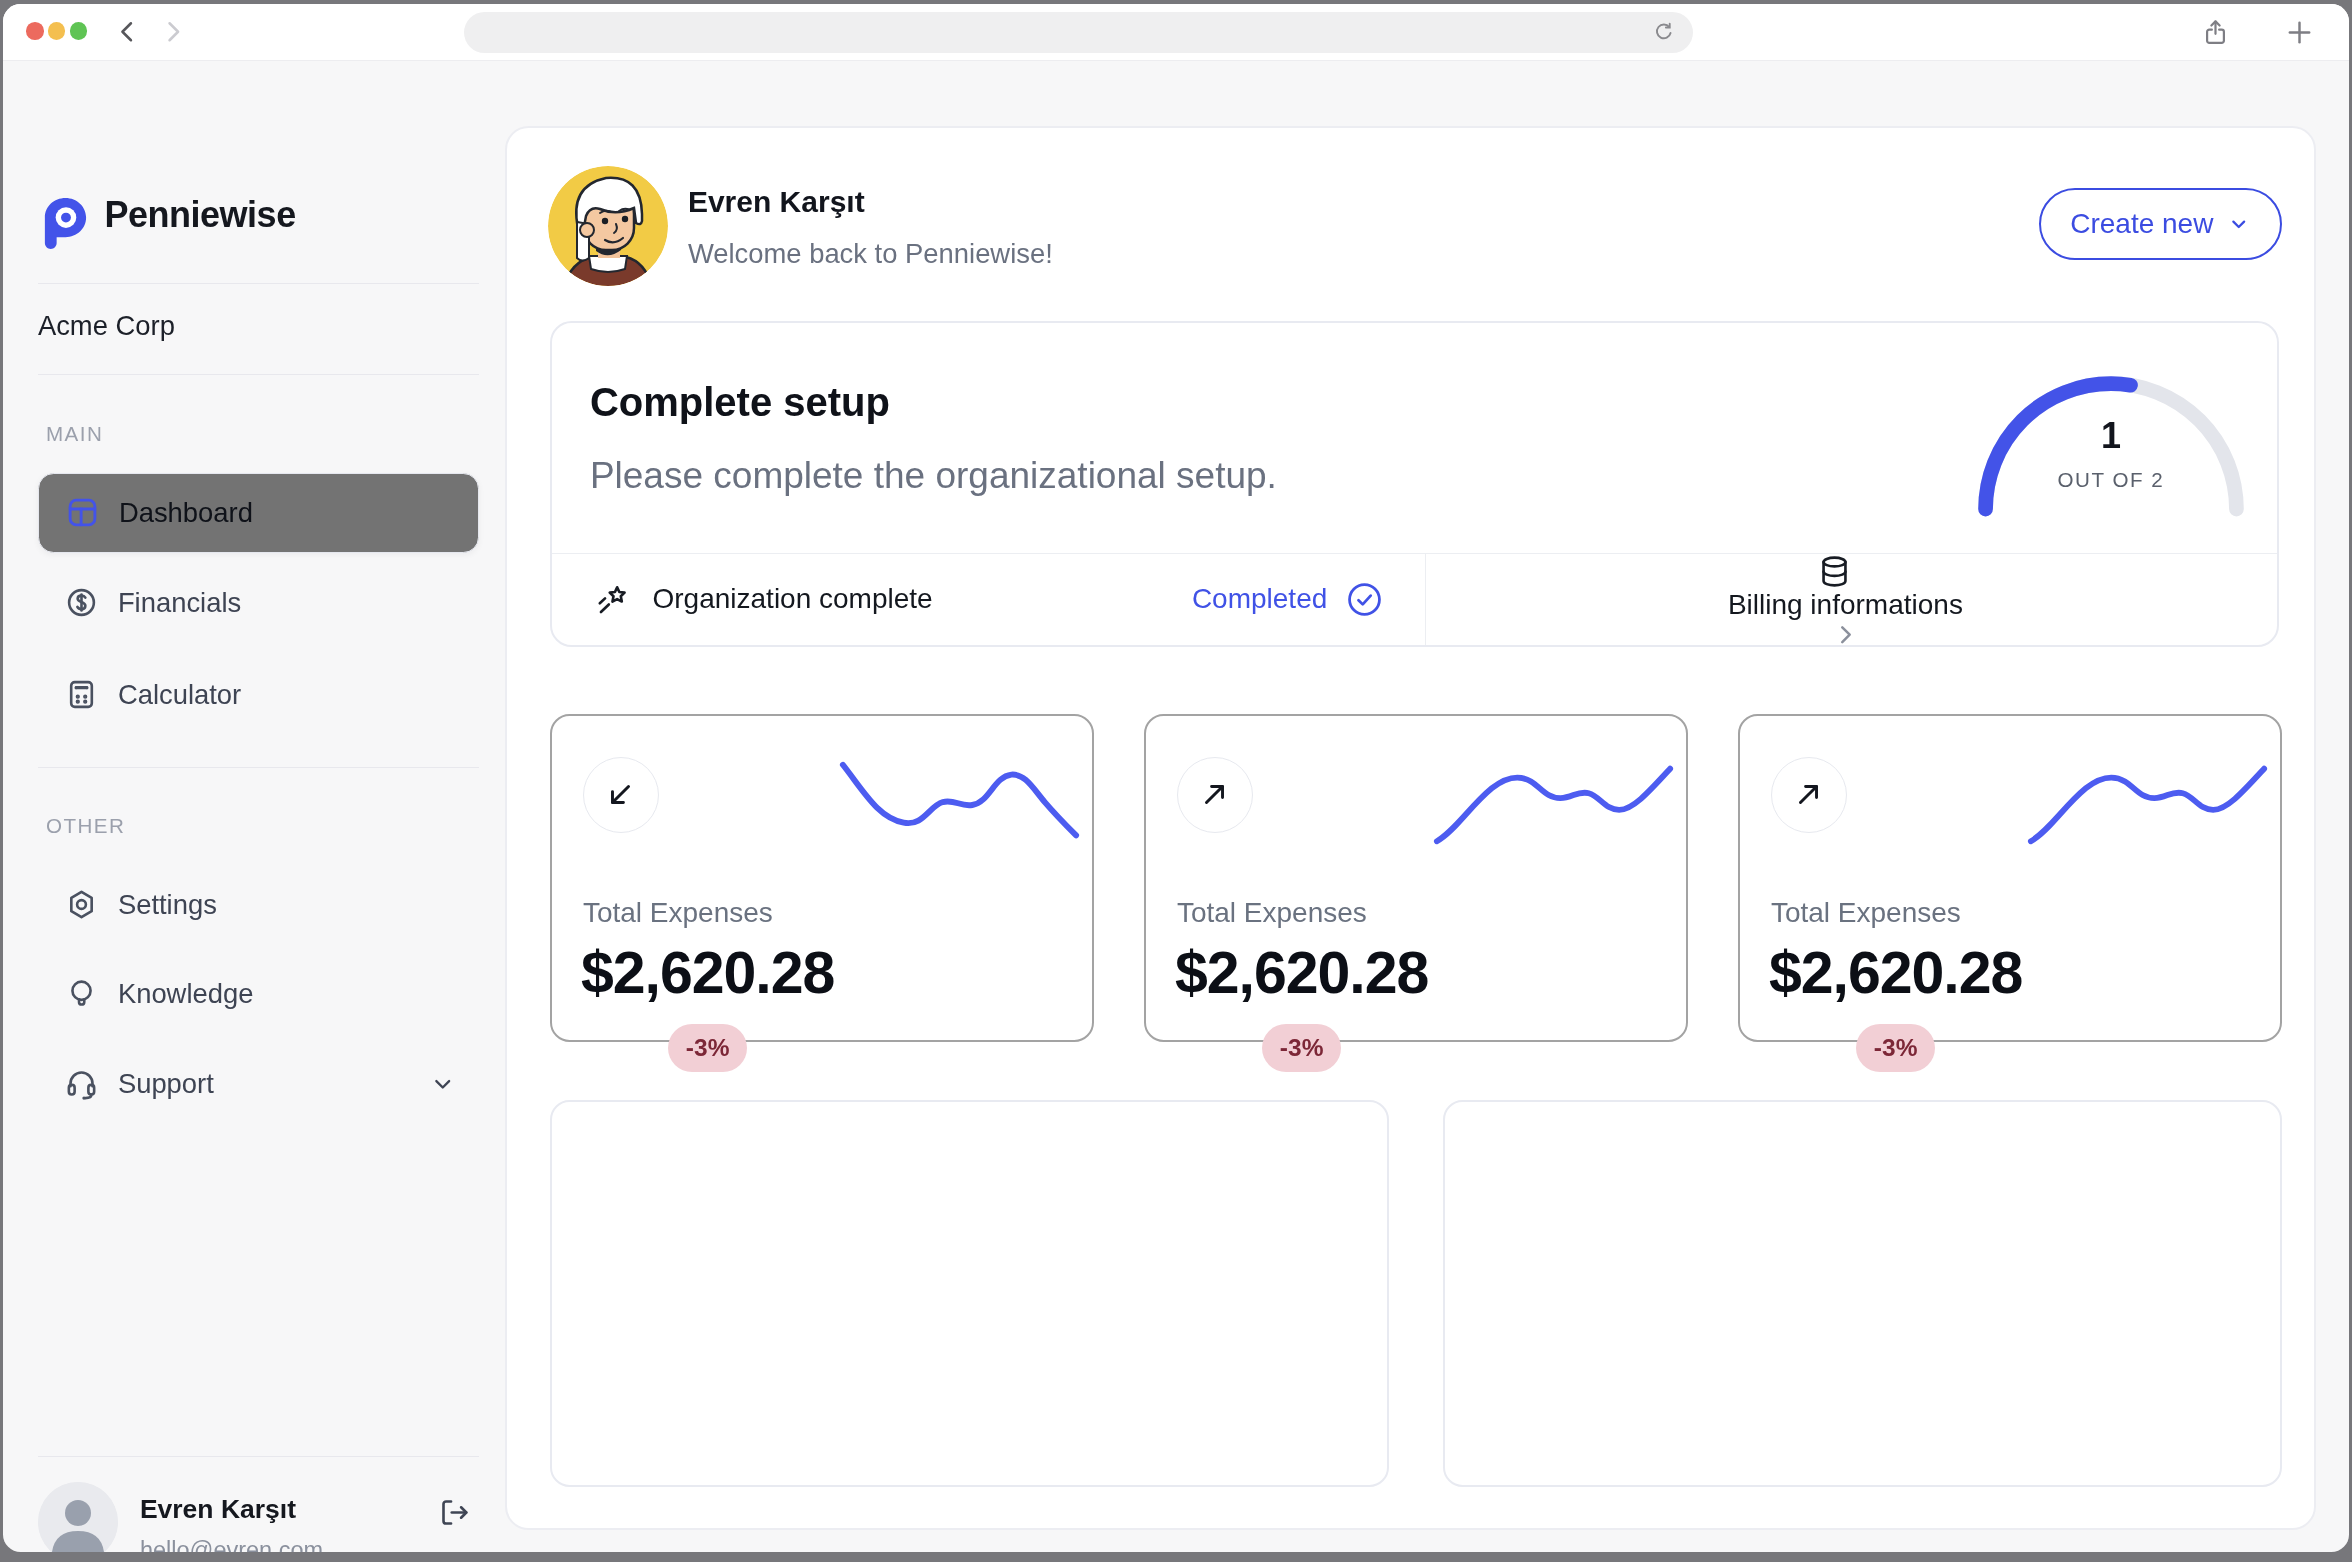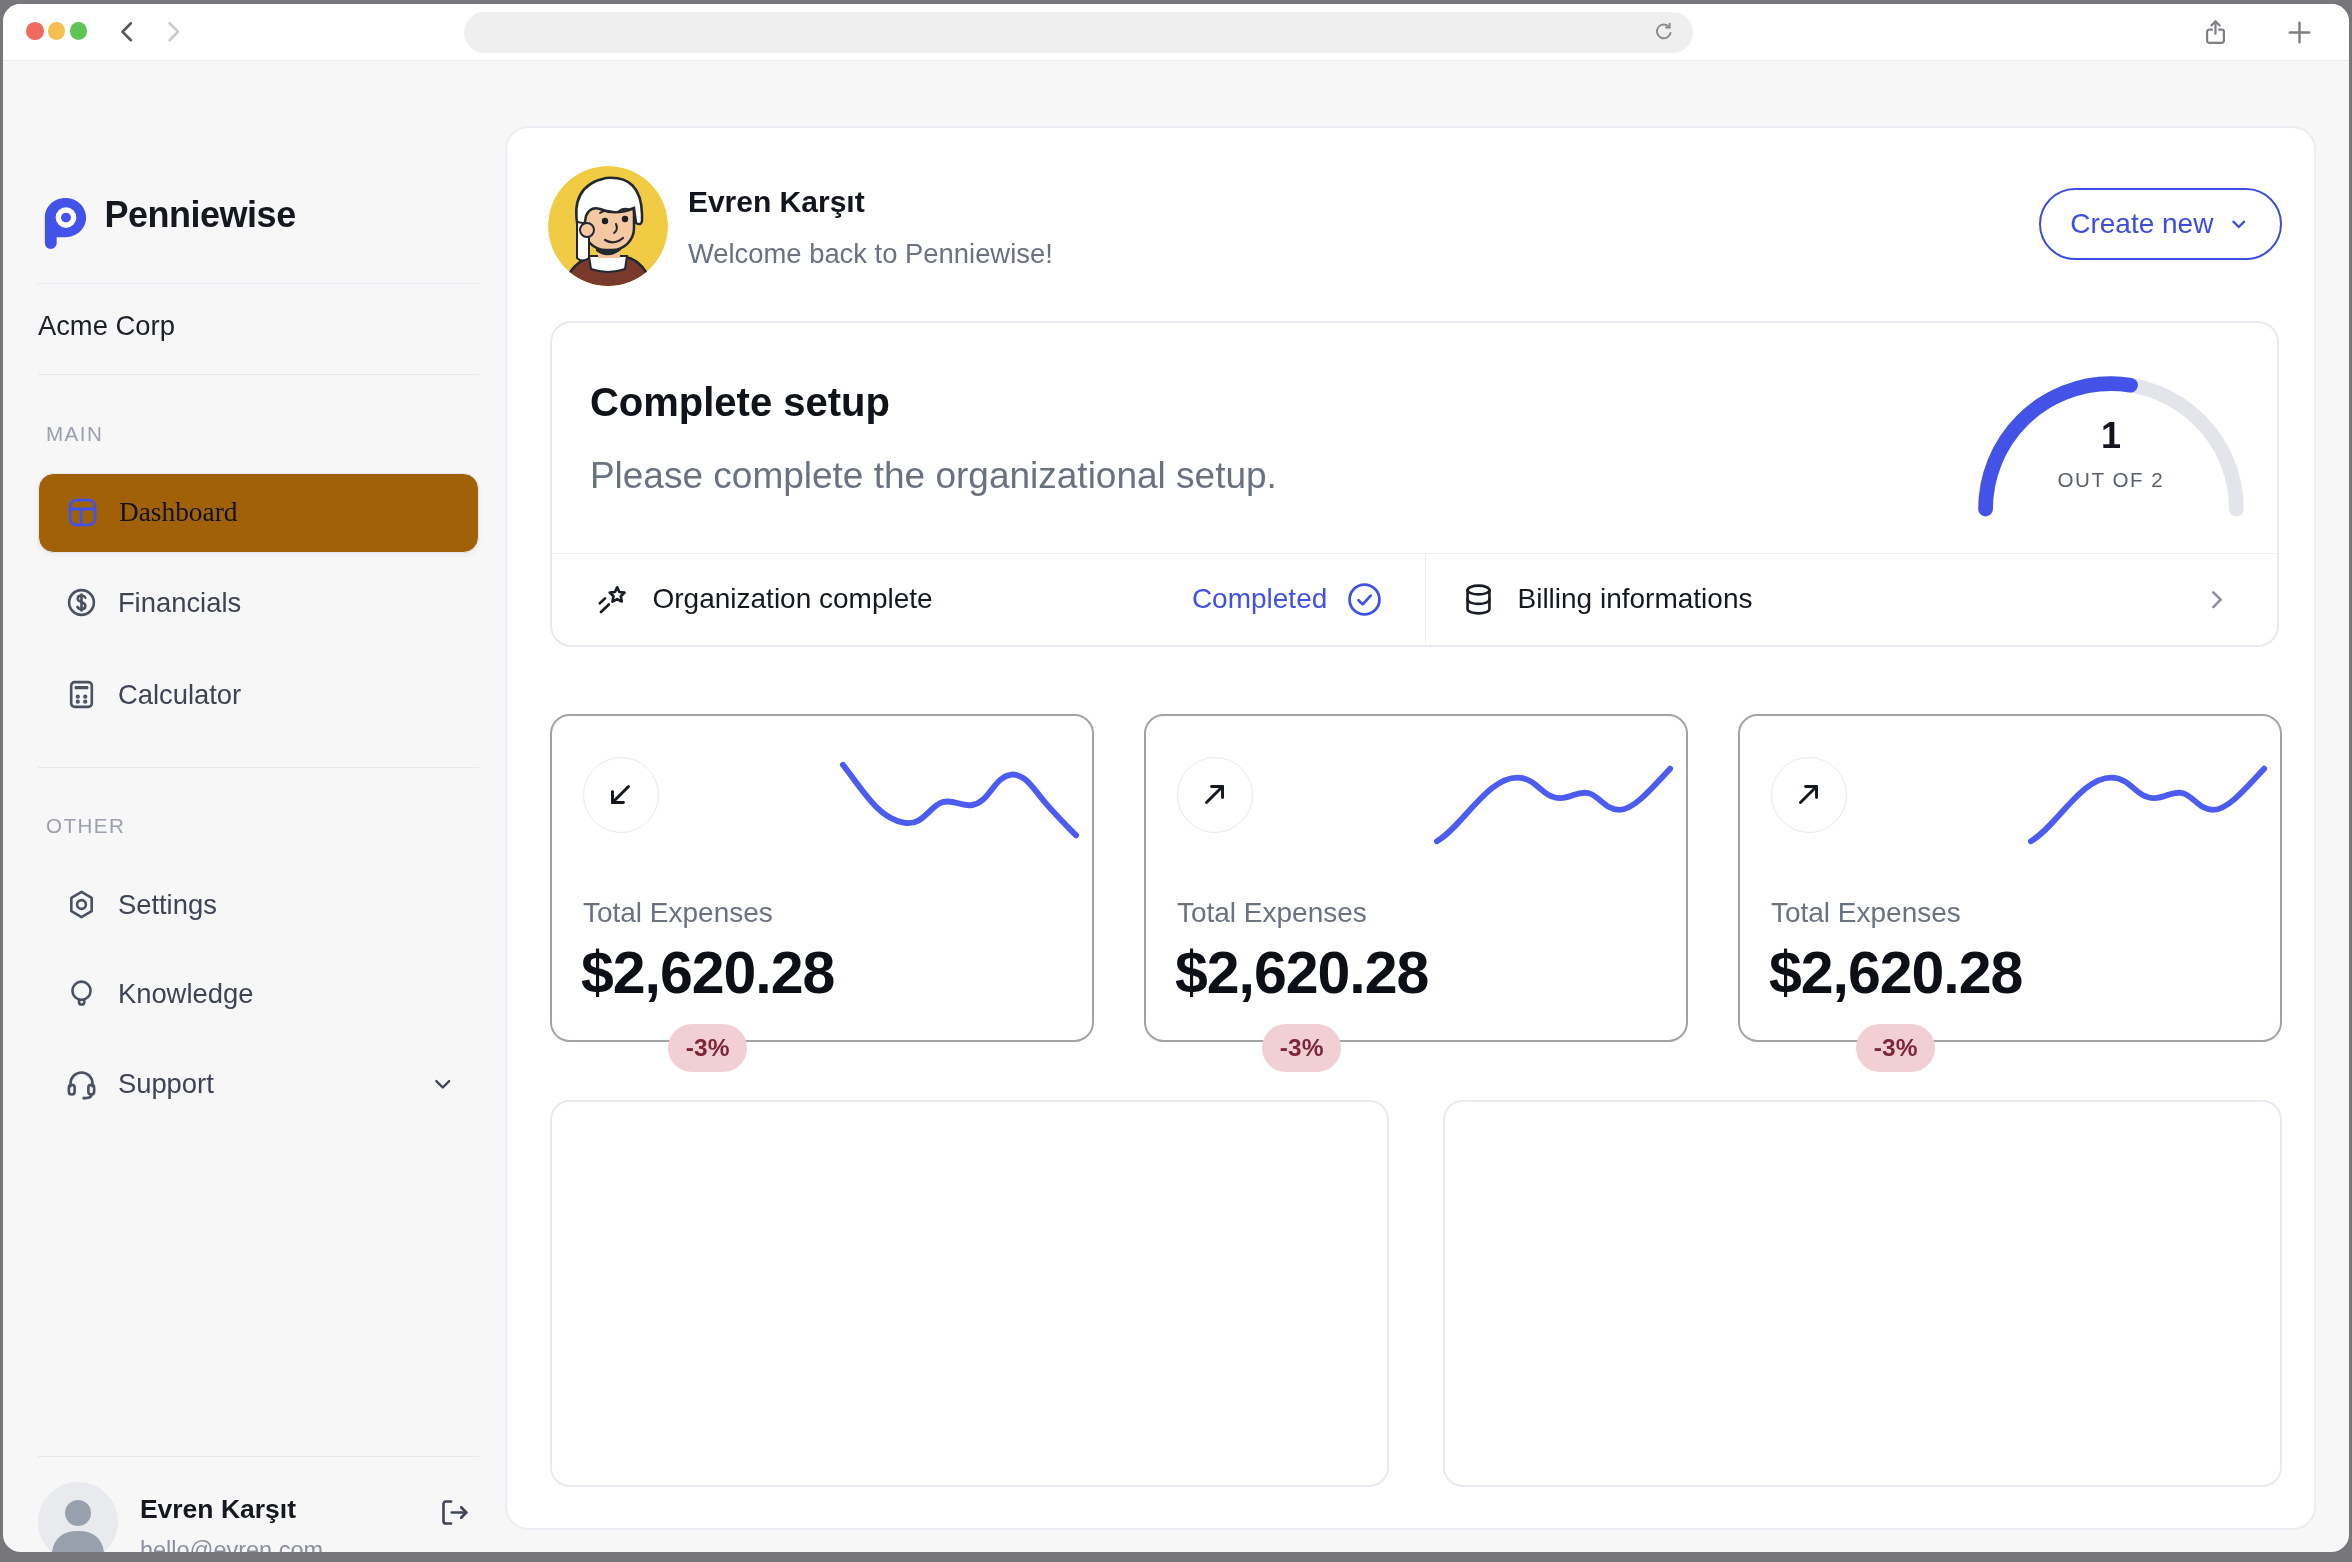--- a/index.html
+++ b/index.html
@@ -27,21 +27,21 @@
   .sidebar { position:absolute; left:0; top:57px; width:505px; bottom:0; }
   .logo-row { position:absolute; left:35px; top:133px; display:flex; align-items:flex-start; gap:13.7px; }
   .logo-text { font-size:36px; font-weight:800; color:#15181f; letter-spacing:-0.5px; }
   .sb-divider { position:absolute; left:35px; width:441px; height:1px; background:#e8e8ed; }
   .d1 { top:222px; } .d2 { top:313px; } .d3 { top:706px; } .d4 { top:1395px; }
   .org-name { position:absolute; left:35px; top:249px; font-size:27.4px; color:#1c2029; }
   .sec-label { position:absolute; left:43px; font-size:20.6px; letter-spacing:1.5px; color:#9ba0ac; }
   .l-main { top:361px; } .l-other { top:753px; }
   .nav-item { position:absolute; left:35px; width:441px; height:80px; display:flex; align-items:center; gap:19.6px; padding-left:27.4px; cursor:pointer; border-radius:15.7px; }
   .nav-item .nav-label { font-size:27.4px; color:#3e4453; }
-  .nav-item.active { background:#a16207; border:1.5px solid #e5e7ee; box-shadow:0 2px 5.9px rgba(22,26,40,.05);font-family:Liberation Serif, serif; }
+  .nav-item.active { background:#737373; border:1.5px solid #e5e7ee; box-shadow:0 2px 5.9px rgba(22,26,40,.05); }
   .nav-item.active .nav-label { color:#0f1219; font-weight:500; }
   .ni-dashboard { top:412px; } .ni-financials { top:502px; } .ni-calculator { top:594px; }
   .ni-settings { top:804px; } .ni-knowledge { top:893px; } .ni-support { top:983px; }
   .nav-ic { width:33px; height:33px; color:#4a5160; flex:0 0 auto; }
   .nav-ic.blue { color:#4353e9; }
   .support-chevron { position:absolute; right:23.5px; color:#3f4554; width:25.5px; height:25.5px; }
   .sb-user { position:absolute; left:35px; top:1421px; width:441px; height:84px; }
   .sb-avatar { position:absolute; left:0; top:0; width:80px; height:80px; border-radius:50%; overflow:hidden; background:#e9eaee; }
   .sb-user-name { position:absolute; left:102px; top:11.8px; font-size:26.5px; font-weight:700; color:#15181f; }
   .sb-user-email { position:absolute; left:102px; top:55px; font-size:23.5px; color:#8a909d; }
@@ -58,21 +58,21 @@
   .setup-card { position:absolute; left:43px; top:193px; width:1729px; height:326px; border:2px solid #e8eaf1; border-radius:21.6px; }
   .setup-title { position:absolute; left:38px; top:57px; font-size:40px; font-weight:700; color:#0f1219; }
   .setup-sub { position:absolute; left:38px; top:132px; font-size:37px; color:#6a7180; }
   .setup-hr { position:absolute; left:0; top:230px; width:100%; height:1px; background:#eceef2; }
   .setup-vr { position:absolute; left:873px; top:231px; bottom:0; width:1px; background:#eceef2; }
   .gauge-wrap { position:absolute; left:1412px; top:39px; width:294px; height:157px; }
   .gauge-num { position:absolute; left:0; top:53px; width:100%; text-align:center; font-size:36px; font-weight:700; color:#12151d; }
   .gauge-cap { position:absolute; left:0; top:106px; width:100%; text-align:center; font-size:20.6px; letter-spacing:1.5px; color:#5a606c; }
   .task-row { position:absolute; top:231px; bottom:0; display:flex; align-items:center; cursor:pointer; }
   .task-left { left:0; width:873px; padding:0 41px 0 44px; }
-  .task-right { left:874px; width:855px; padding:0 51px 0 35px; }
+  .task-right { left:874px; width:855px; padding:0 51px 0 35px;flex-direction:column; }
   .task-ic { width:35px; height:35px; color:#181c24; margin-right:21.6px; flex:0 0 auto; }
   .task-label { font-size:28px; font-weight:500; color:#14181f; }
   .task-spacer { flex:1; }
   .task-status { font-size:28px; font-weight:500; color:#4052e6; margin-right:17.6px; }
   .check-ic { width:39px; height:39px; color:#4052e6; flex:0 0 auto; }
   .chev-right { width:27.4px; height:27.4px; color:#8b909c; flex:0 0 auto; }
 
   
   .stat-card { position:absolute; top:586px; width:544px; height:328px; border:2px solid #a3a3a3; border-radius:19.6px; }
   .sc-0 { left:43px; } .sc-1 { left:637px; } .sc-2 { left:1231px; }

